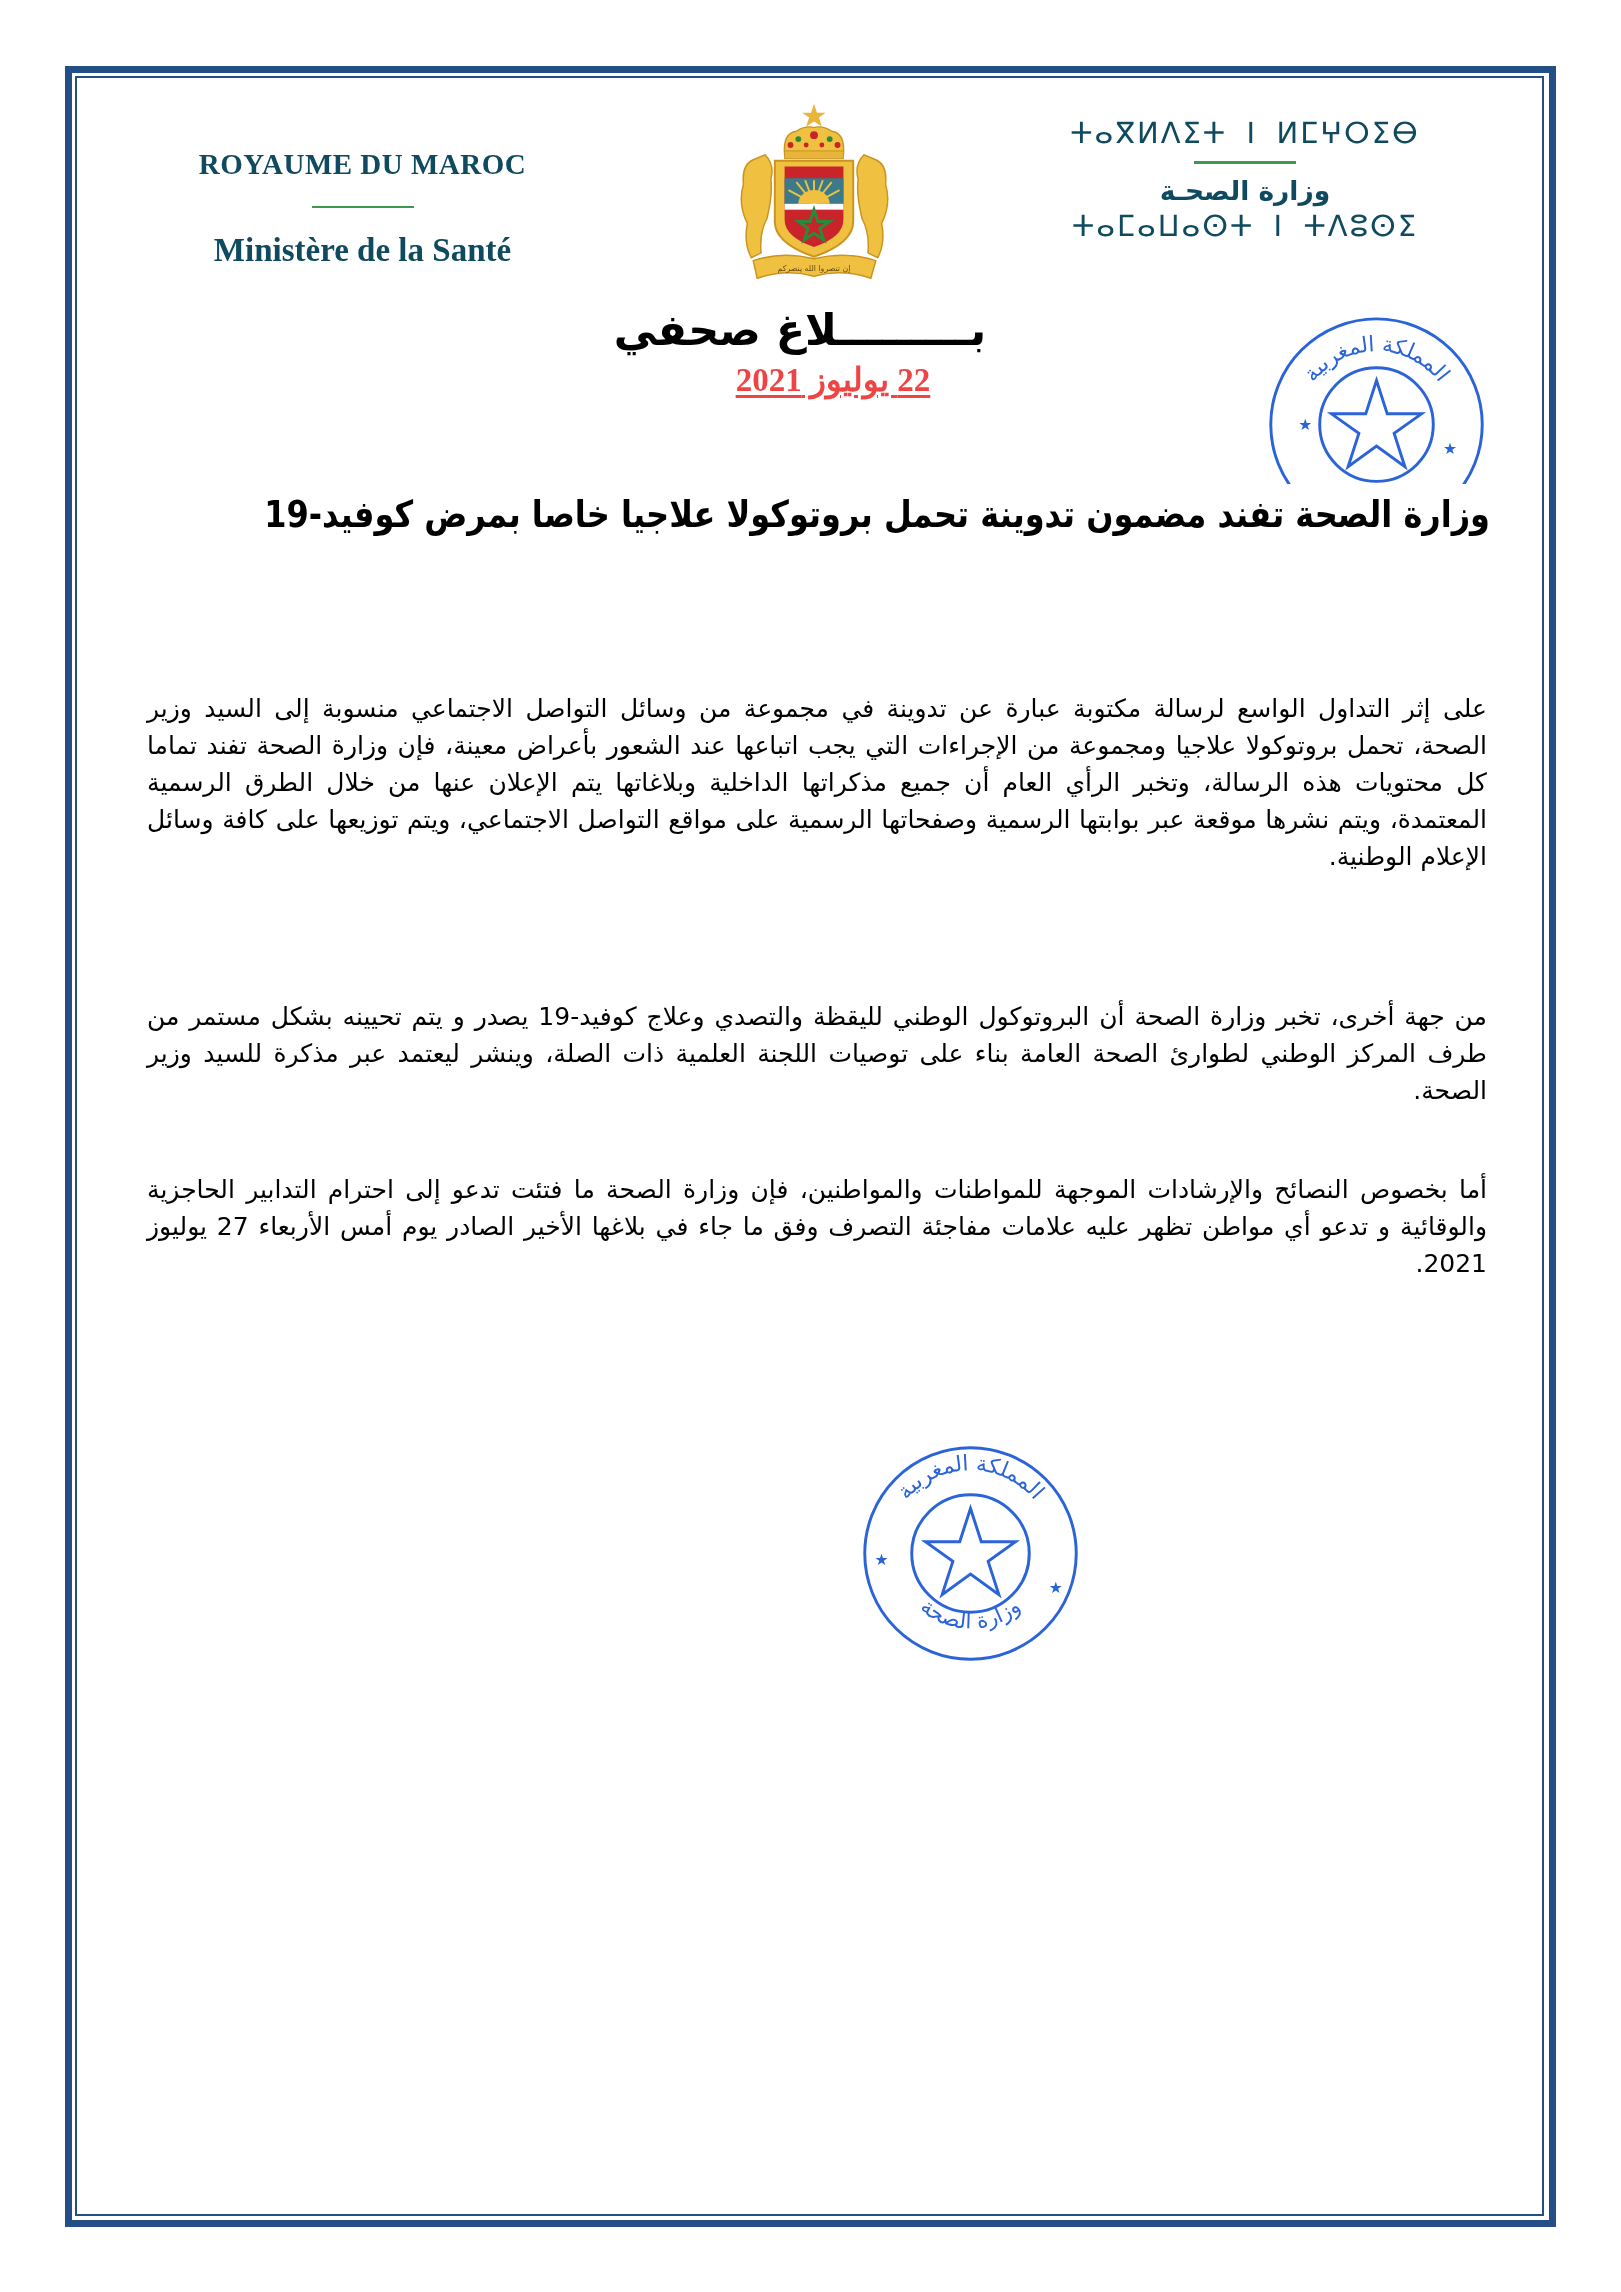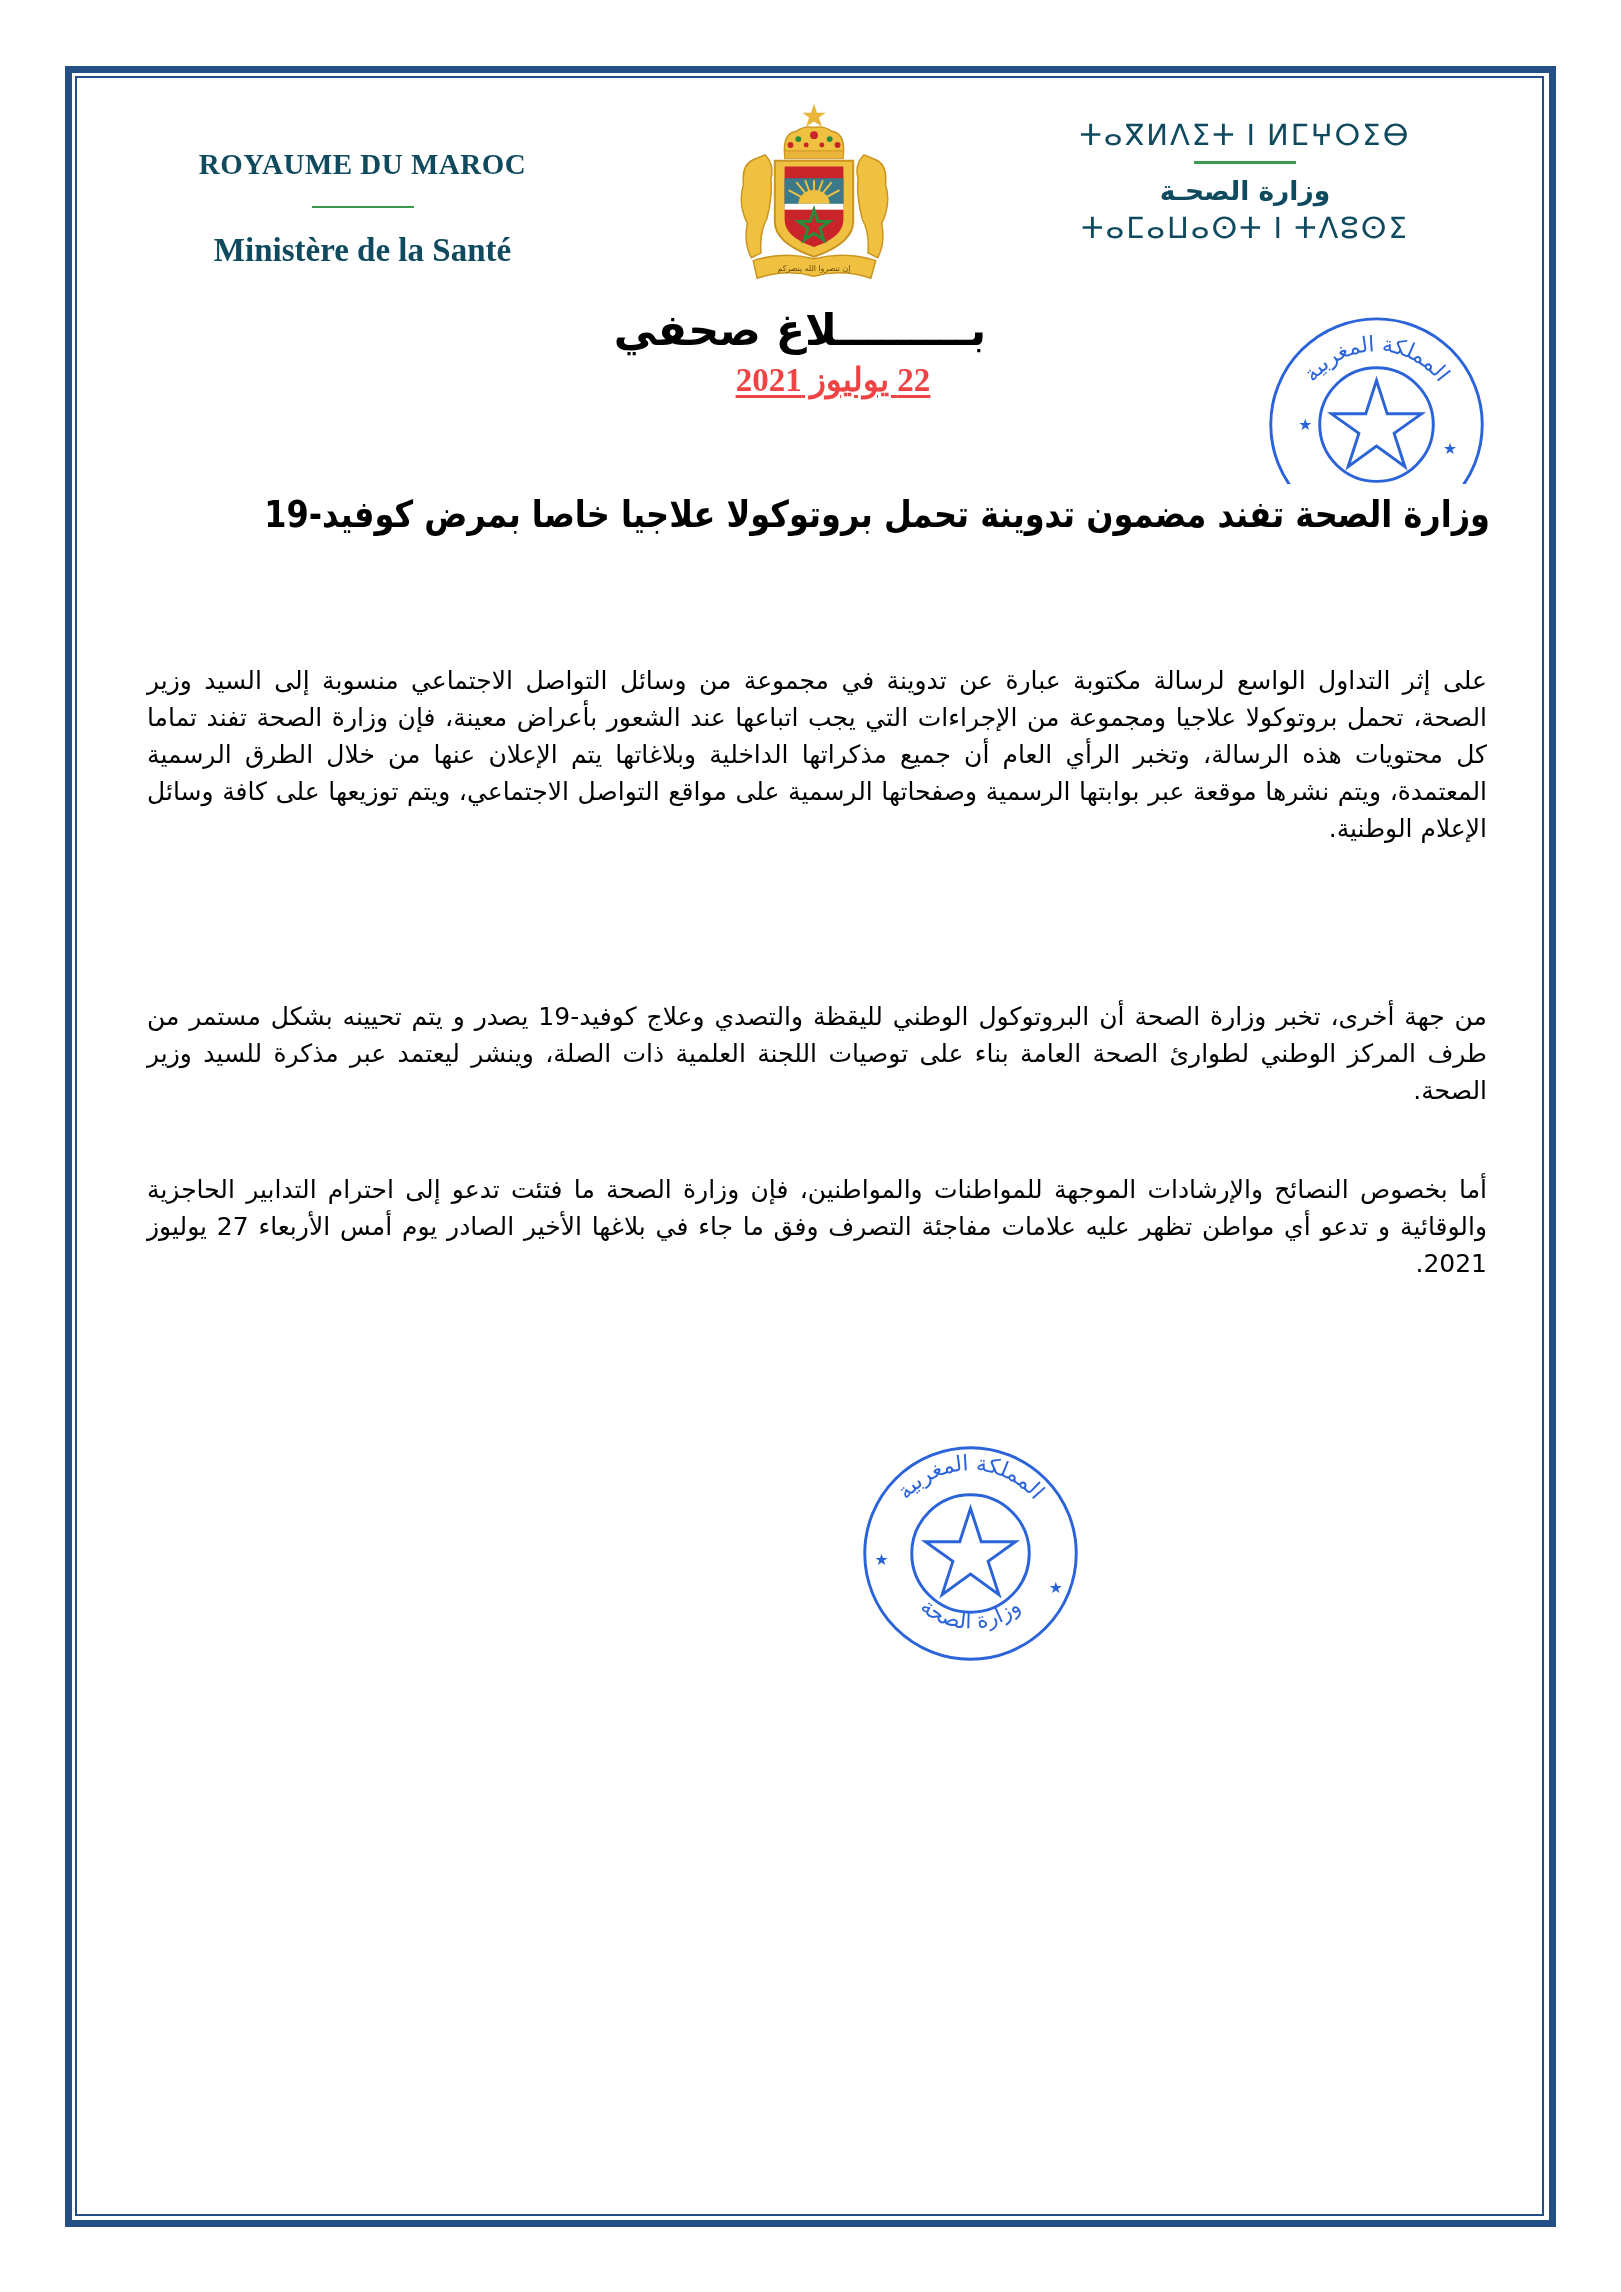--- a/index.html
+++ b/index.html
@@ -14,21 +14,21 @@
   }
   .fr-header { position: absolute; left: 147px; top: 145px; width: 431px; text-align: center;
     font-family: "Liberation Serif", serif; font-weight: bold; color: #0f4a5e; }
   .fr-title { font-size: 29px; letter-spacing: 0.5px; line-height: 39px; }
   .fr-rule { width: 102px; height: 2.9px; background: #3c9a4c; margin: 21.6px auto 25.5px auto; }
   .fr-sub { font-size: 33px; line-height: 33px; }
 
   .ar-header { position: absolute; left: 1039px; top: 116px; width: 412px; text-align: center;
     color: #0f4a5e; font-family: "DejaVu Sans", sans-serif; font-weight: bold; }
   .ar-line1 { direction: rtl; font-size: 26.5px; line-height: 37px; }
-  .tif { font-family: Liberation Sans, sans-serif; font-weight: normal; font-size: 29px; line-height: 39px; letter-spacing: 2px; }
+  .tif { font-family: Liberation Mono, monospace; font-weight: normal; font-size: 29px; line-height: 39px; letter-spacing: 2px; }
   .ar-rule { width: 102px; height: 2.9px; background: #3c9a4c; margin: 5.9px auto 7.8px auto; }
 
   .emblem { position: absolute; left: 714px; top: 96px; width: 201px; height: 196px; }
 
   .seal { position: absolute; }
   .seal-top { left: 1259px; top: 312px; width: 235px; height: 172px; overflow: hidden; }
   .seal-bottom { left: 853px; top: 1436px; width: 235px; height: 235px; }
 
   .press-title { position: absolute; left: 594px; top: 304px; width: 412px; text-align: center;
     direction: rtl; font-family: "DejaVu Sans", sans-serif; font-weight: bold; font-size: 43px; line-height: 53px; color: #000; }
@@ -36,21 +36,21 @@
     direction: rtl; font-family: "Liberation Serif", serif; font-weight: bold; font-size: 33px; line-height: 39px; color: #ef4444;
     }
   .press-date span { text-decoration: underline; text-decoration-thickness: 2.9px; text-underline-offset: 3.9px; }
 
   .headline { position: absolute; left: 137px; top: 490px; width: 1353px; text-align: right; direction: rtl;
     font-family: "DejaVu Sans", sans-serif; font-weight: bold; font-size: 32px; line-height: 43px; color: #000;
     transform: scaleY(1.15); transform-origin: top right; }
 
   .body { position: absolute; left: 147px; width: 1340px; direction: rtl; text-align: justify; text-align-last: right;
     font-family: "DejaVu Sans", sans-serif; font-size: 25px; line-height: 37px; color: #000; }
-  .p1 { top: 662px; }
+  .p1 { top: 690px; }
   .p2 { top: 998px; }
   .p3 { top: 1171px; }
   .body p { margin: 0; }
 </style>
 </head>
 <body>
 
 <div class="frame-outer"></div>
 <div class="frame-inner"></div>
 

